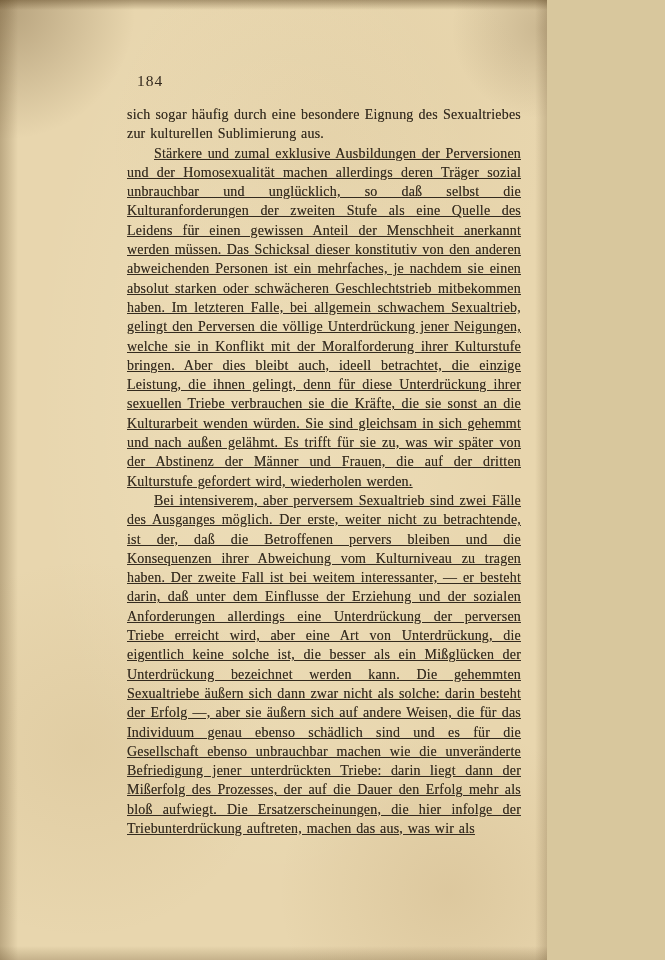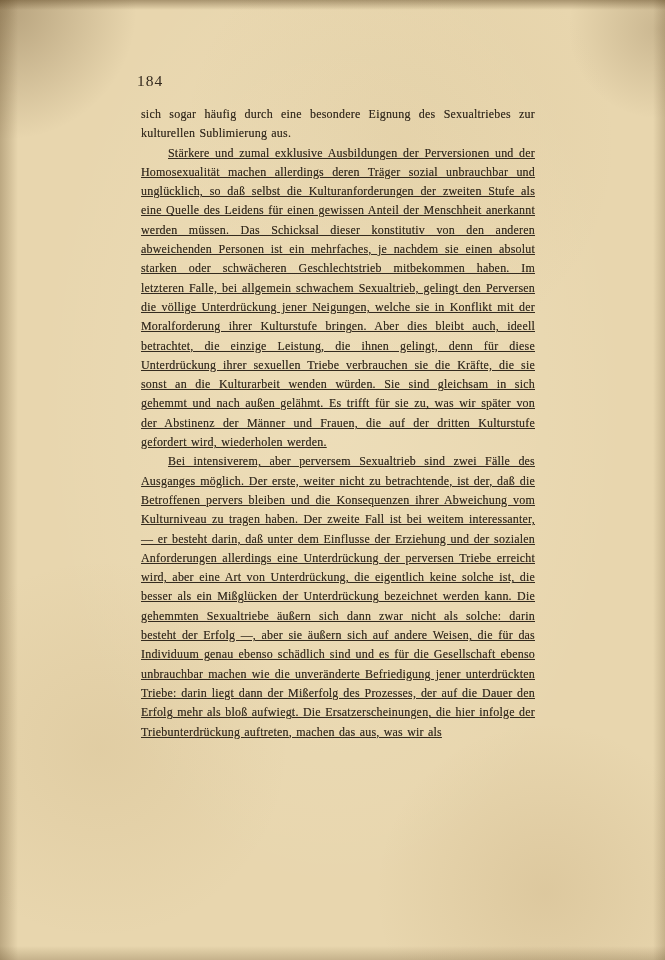--- a/index.html
+++ b/index.html
@@ -4,21 +4,21 @@
 <style>
   html, body {
     margin: 0;
     padding: 0;
     background: #d8c79d;
     font-family: "Liberation Serif", "DejaVu Serif", serif;
   }
 
   .page {
     position: relative;
-    width: 665px;
+    width: 547px;
     height: 960px;
     overflow: hidden;
     background-color: #e8d6ae;
     background-image:
       linear-gradient(to bottom, rgba(74,50,16,0.40), rgba(74,50,16,0) 10px),
       linear-gradient(to right, rgba(74,50,16,0.28), rgba(74,50,16,0) 18px),
       linear-gradient(to left, rgba(74,50,16,0.20), rgba(74,50,16,0) 12px),
       linear-gradient(to top, rgba(74,50,16,0.22), rgba(74,50,16,0) 14px),
       radial-gradient(circle at 1% 1%, rgba(70,45,15,0.30), rgba(70,45,15,0) 130px),
       radial-gradient(circle at 99% 3%, rgba(70,45,15,0.18), rgba(70,45,15,0) 90px),
@@ -32,24 +32,24 @@
     position: absolute;
     left: 137px;
     top: 72px;
     font-size: 15.5px;
     letter-spacing: 1px;
     color: #33291d;
   }
 
   .text-block {
     position: absolute;
-    left: 141px;
+    left: 127px;
     top: 105px;
     width: 394px;
-    font-size: 12px;
+    font-size: 14px;
     line-height: 19.3px;
     color: #342b1f;
     text-align: justify;
     letter-spacing: 0.2px;
     word-spacing: 1px;
     hyphens: auto;
     -webkit-hyphens: auto;
     text-shadow: 0 0 0.5px rgba(52,43,31,0.55);
   }
 

